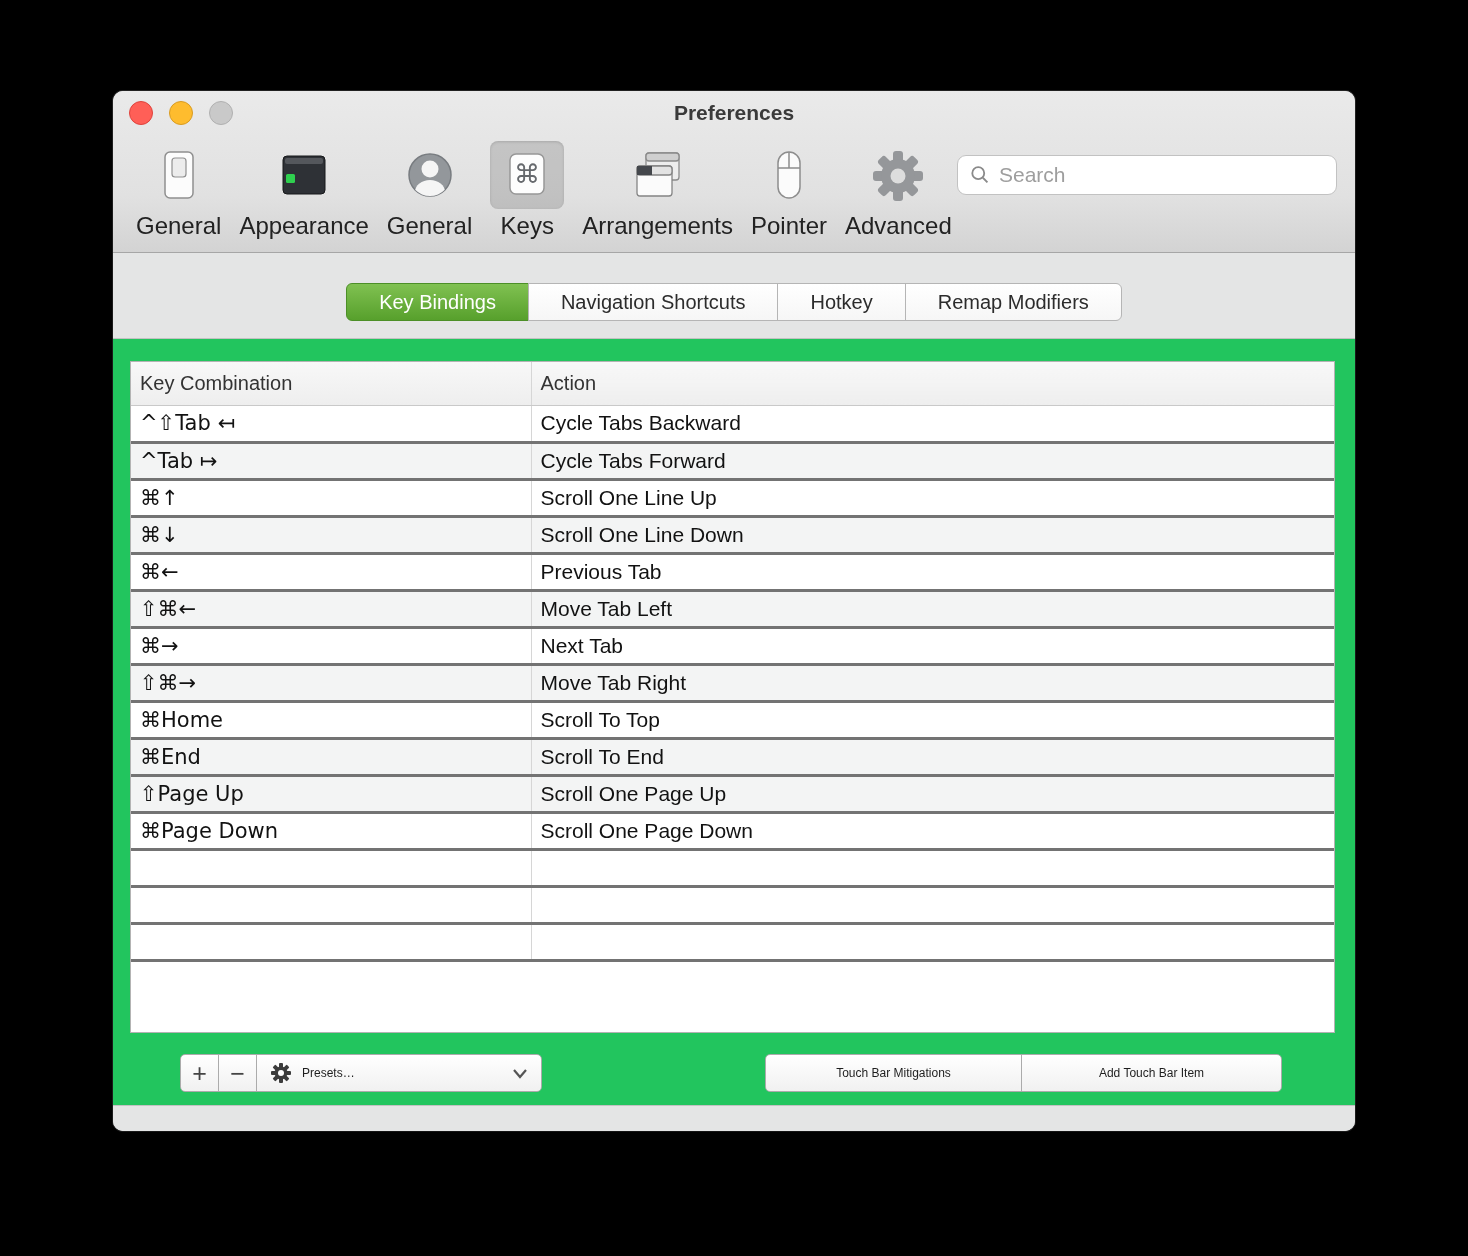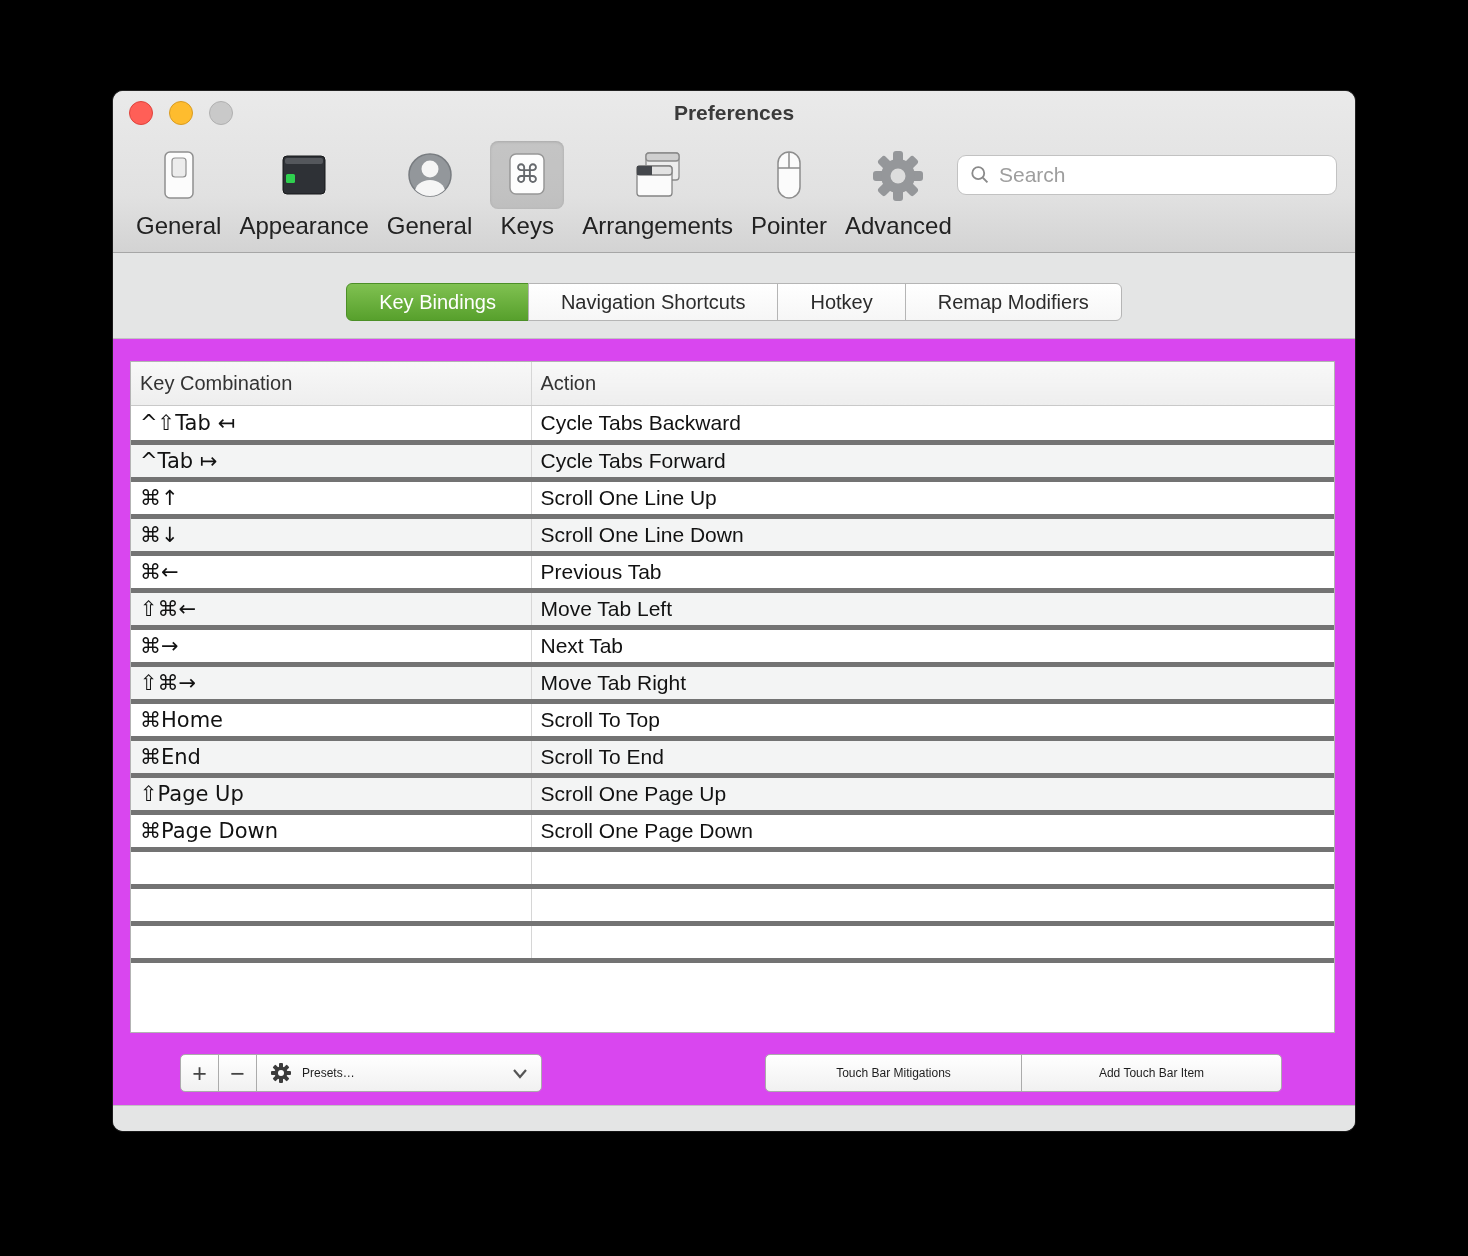--- a/index.html
+++ b/index.html
@@ -37,30 +37,30 @@
   
   .content { flex:1; background:#e4e5e5; display:flex; flex-direction:column; align-items:center;gap:18px; }
 
   .tabs { display:flex; margin-top:30px; position:relative; z-index:2; }
   .tab { height:38px; line-height:36px; padding:0 32px; background:linear-gradient(#ffffff,#f6f6f6);
     border:1px solid #b5b5b5; font-size:20px; color:#2c2c2c; margin-left:-1px; cursor:default; white-space:nowrap; }
   .tab:first-child { border-radius:6px 0 0 6px; margin-left:0; }
   .tab:last-child  { border-radius:0 6px 6px 0; }
   .tab.selected { background:linear-gradient(180deg,#80c151,#57a02c); border-color:#4c8f27; color:#fff; }
 
-  .panel { width:1310px; height:768px; margin-top:-1px; border:1px solid #c2c2c2; border-radius:5px; background:#d946ef; }
+  .panel { width:1310px; height:768px; margin-top:-1px; border:1px solid #c2c2c2; border-radius:5px; background:#22c55e; }
   .panel-inner { padding:22px 53px 0 50px; }
 
   .table-wrap { height:672px; overflow:hidden; border:1px solid #b3b3b3; background:#fff; }
   table { width:100%; border-collapse:collapse; table-layout:fixed; }
   th,td { text-align:left; overflow:hidden; white-space:nowrap; }
   thead th { height:43px; background:linear-gradient(#f8f8f8,#eeeeee); border-bottom:1px solid #c9c9c9;
     font-size:20px; font-weight:400; color:#333; padding-left:9px; }
   .col-key { border-right:1px solid #d6d6d6; }
-  tbody td { height:37px; font-size:21px; color:#121212; padding-left:9px; border-bottom:5px solid #737373;
+  tbody td { height:37px; font-size:21px; color:#121212; padding-left:9px; border-bottom:3px solid #737373;
     background:#fff; font-family:"DejaVu Sans","Liberation Sans",sans-serif; }
   tbody td.col-action { font-family:"Liberation Sans","DejaVu Sans",sans-serif; }
   tr.alt td { background:#f3f4f4; }
   tr.empty td { background:#fff; }
 
   .panel-footer { display:flex; margin-top:21px; padding:0 53px 0 50px; align-items:center; }
   .btn { background:linear-gradient(#ffffff,#f1f1f1); border:1px solid #ababab; height:38px;
     font-size:12px; color:#1e1e1e; display:flex; align-items:center; justify-content:center; cursor:default; }
   .btn-add,.btn-remove { width:39px; font-size:25px; color:#444; font-weight:400; }
   .btn-add { border-radius:5px 0 0 5px; }

